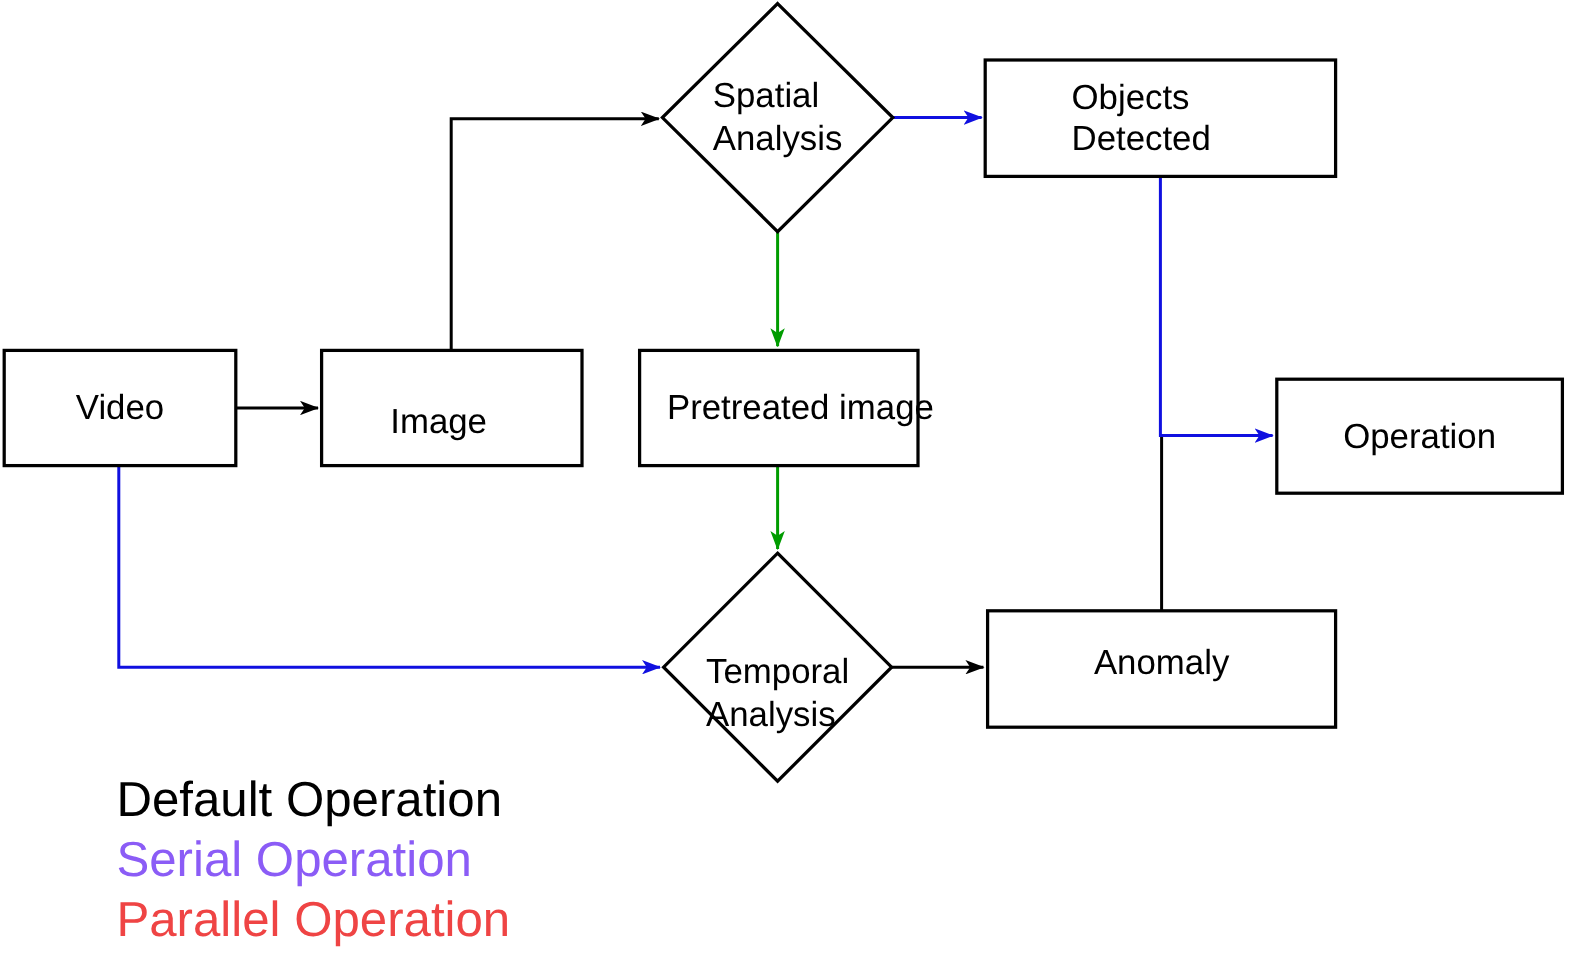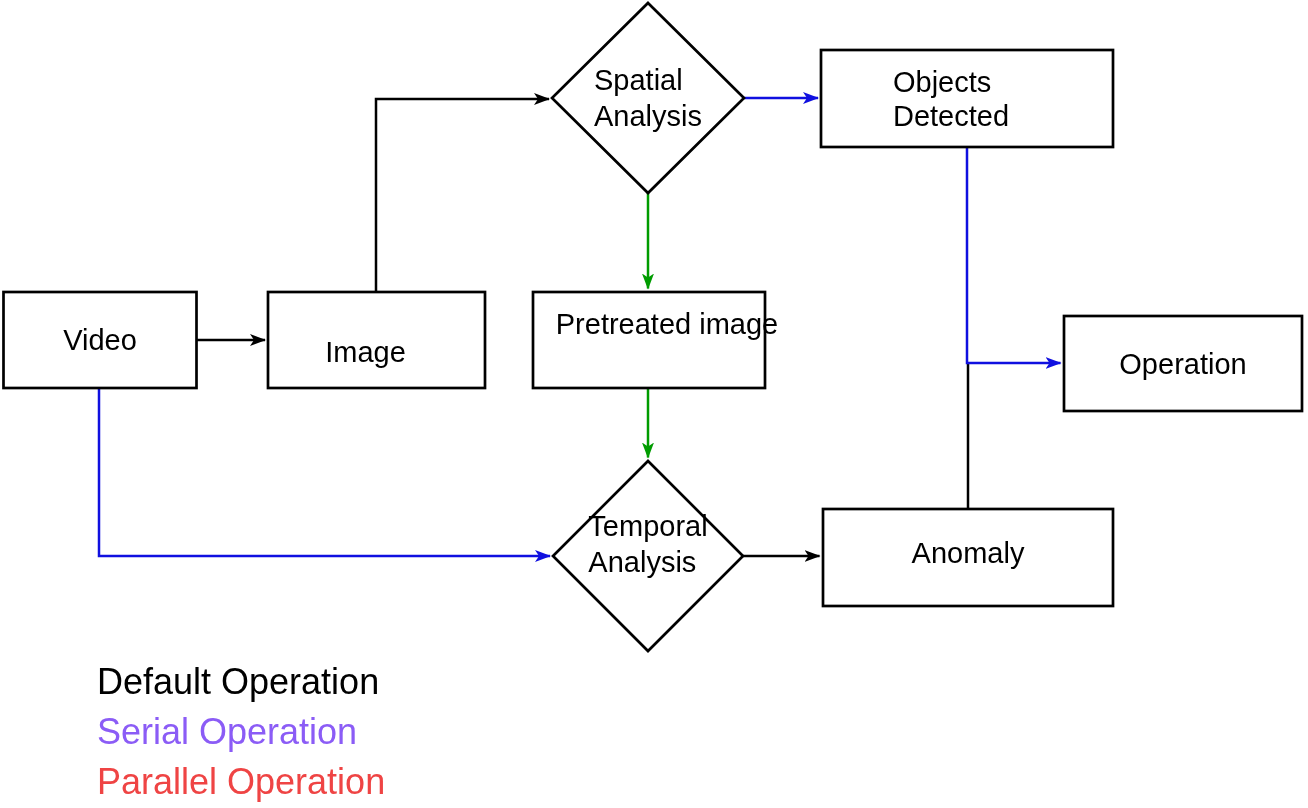--- a/index.html
+++ b/index.html
@@ -22,23 +22,22 @@
     display: flex; align-items: center; justify-content: center;
     text-align: left;
     font-size: 29px; line-height: 36px;
     color: #000000;
     white-space: pre-line;
     pointer-events: none;
   }
   .legend {
     position: absolute;
     left: 97px; top: 641px;
-    font-size: 36px; line-height: 50px;
+    font-size: 41px; line-height: 50px;
     white-space: nowrap;
-    margin-top: 16px;
   }
   .legend-item { display: block; }
 </style>
 </head>
 <body>
 
 <div class="canvas">
 
   <svg class="diagram-svg" viewBox="0 0 1308 808" xmlns="http://www.w3.org/2000/svg">
     <defs>
@@ -68,26 +67,26 @@
     <rect x="533" y="292" width="232" height="96" fill="#ffffff" stroke="#000000" stroke-width="2.7"></rect>
     <rect x="821" y="50" width="292" height="97" fill="#ffffff" stroke="#000000" stroke-width="2.7"></rect>
     <rect x="823" y="509" width="290" height="97" fill="#ffffff" stroke="#000000" stroke-width="2.7"></rect>
     <rect x="1064" y="316" width="238" height="95" fill="#ffffff" stroke="#000000" stroke-width="2.7"></rect>
     <polygon points="648,3 744,98 648,193 552,98" fill="#ffffff" stroke="#000000" stroke-width="2.7"></polygon>
     <polygon points="648,461 743,556 648,651 553,556" fill="#ffffff" stroke="#000000" stroke-width="2.7"></polygon>
   </svg>
 
   <div class="node-label" style="left:3px;  top:292px; width:194px; height:96px;">Video</div>
   <div class="node-label" style="left:268px; top:292px; width:195px; height:96px;margin-top:12px;">Image</div>
-  <div class="node-label" style="left:533px; top:276px; width:268px; height:96px;">Pretreated image</div>
+  <div class="node-label" style="left:533px; top:292px; width:268px; height:96px;">Pretreated image</div>
   <div class="node-label" style="left:548px; top:28px;  width:200px; height:140px;">Spatial
 Analysis</div>
   <div class="node-label" style="left:821px; top:50px;  width:260px; height:97px; line-height:34px;">Objects
 Detected</div>
-  <div class="node-label" style="left:548px; top:474px; width:200px; height:140px;">Temporal
+  <div class="node-label" style="left:548px; top:508px; width:200px; height:140px;">Temporal
 Analysis</div>
   <div class="node-label" style="left:823px; top:509px; width:290px; height:87px;">Anomaly</div>
   <div class="node-label" style="left:1064px; top:316px; width:238px; height:95px;">Operation</div>
 
   <div class="legend">
     <span class="legend-item" style="color: rgb(0, 0, 0);">Default Operation</span>
     <span class="legend-item" style="color: #8b5cf6;">Serial Operation</span>
     <span class="legend-item" style="color: #ef4444;">Parallel Operation</span>
   </div>
 

